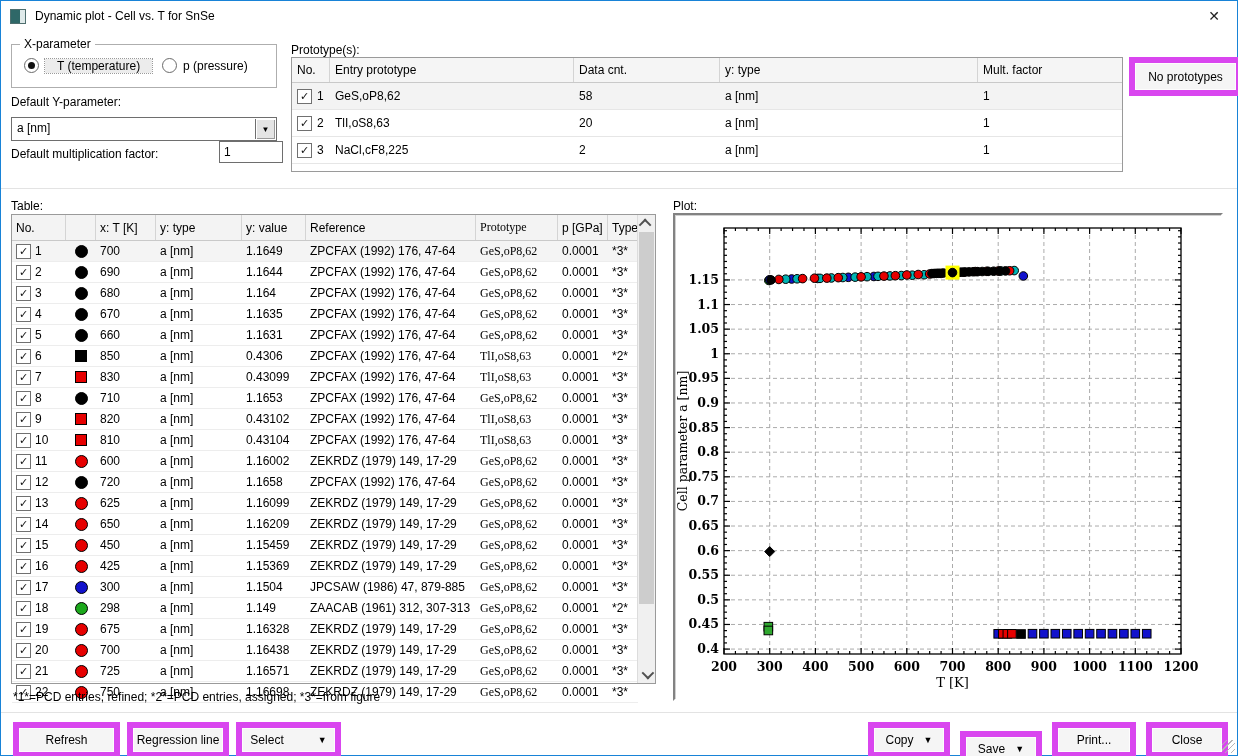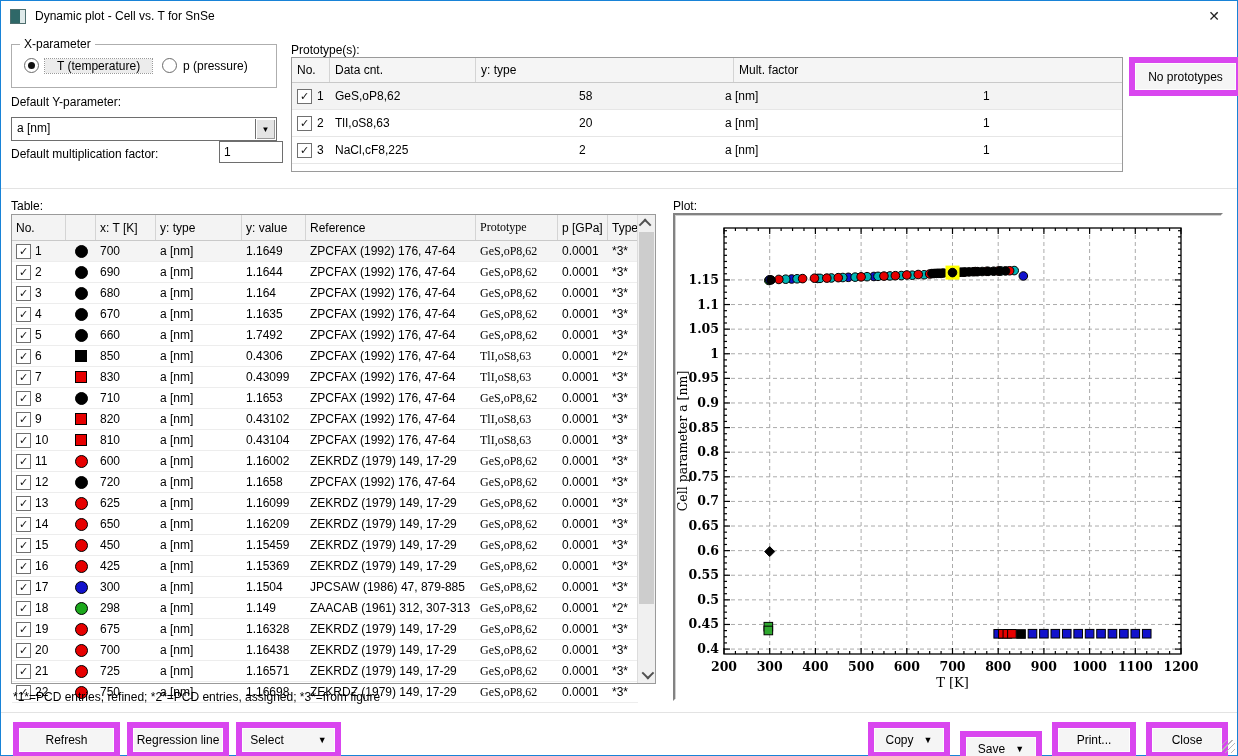--- a/index.html
+++ b/index.html
@@ -110,20 +110,21 @@
     <span class="arrow-btn">▼</span>
   </div>
 
   <div class="field-label" style="left:10px;top:146px;">Default multiplication factor:</div>
   <div class="text-input">1</div>
 
   <div class="proto-label">Prototype(s):</div>
   <div class="proto-table">
     <div class="proto-header" id="proto-header">
         <div class="hcell pc0">No.</div>
+        <div class="hcell pc1">Entry prototype</div>
         <div class="hcell pc2">Data cnt.</div>
         <div class="hcell pc3">y: type</div>
         <div class="hcell pc4">Mult. factor</div>
       </div>
     <div id="proto-body">
         <div class="proto-row first">
           <div class="cell pc0">
             <span class="chk">✓</span>
             <span>1</span>
           </div>
@@ -239,21 +240,21 @@
         <div class="trow">
           <div class="cell mc0">
             <span class="chk">✓</span>
             <span>5</span>
           </div>
           <div class="cell mc1">
             <span class="marker circle" style="background: rgb(0, 0, 0);"></span>
           </div>
           <div class="cell mc2">660</div>
           <div class="cell mc3">a [nm]</div>
-          <div class="cell mc4">1.7492</div>
+          <div class="cell mc4">1.1631</div>
           <div class="cell mc5">ZPCFAX (1992) 176, 47-64</div>
           <div class="cell mc6">GeS,oP8,62</div>
           <div class="cell mc7">0.0001</div>
           <div class="cell mc8">*3*</div>
         </div>
         <div class="trow">
           <div class="cell mc0">
             <span class="chk">✓</span>
             <span>6</span>
           </div>

